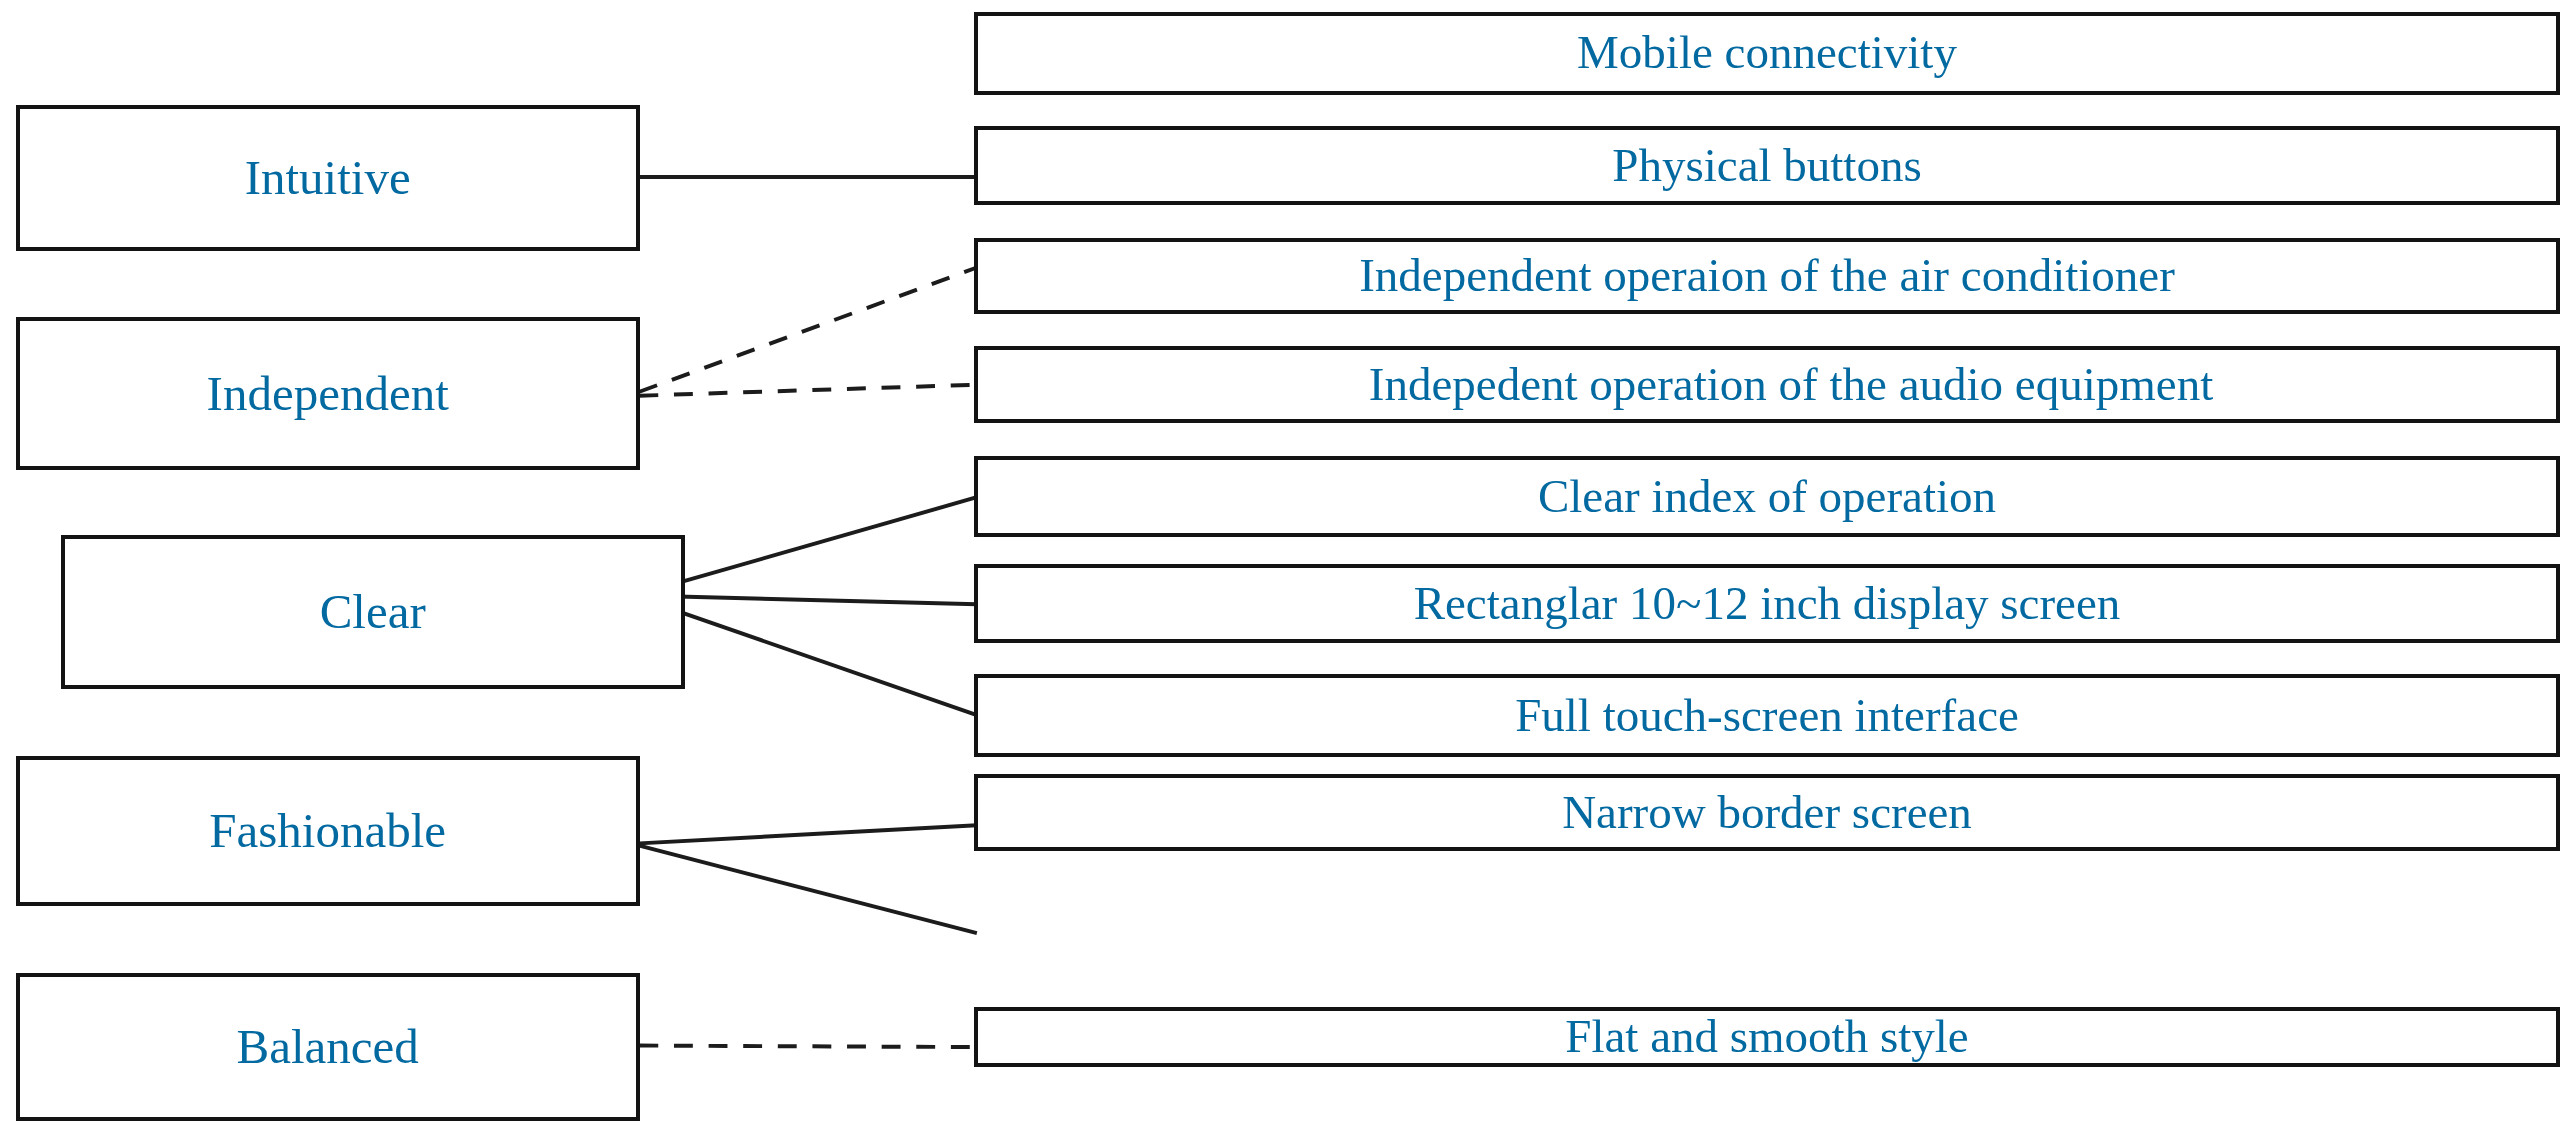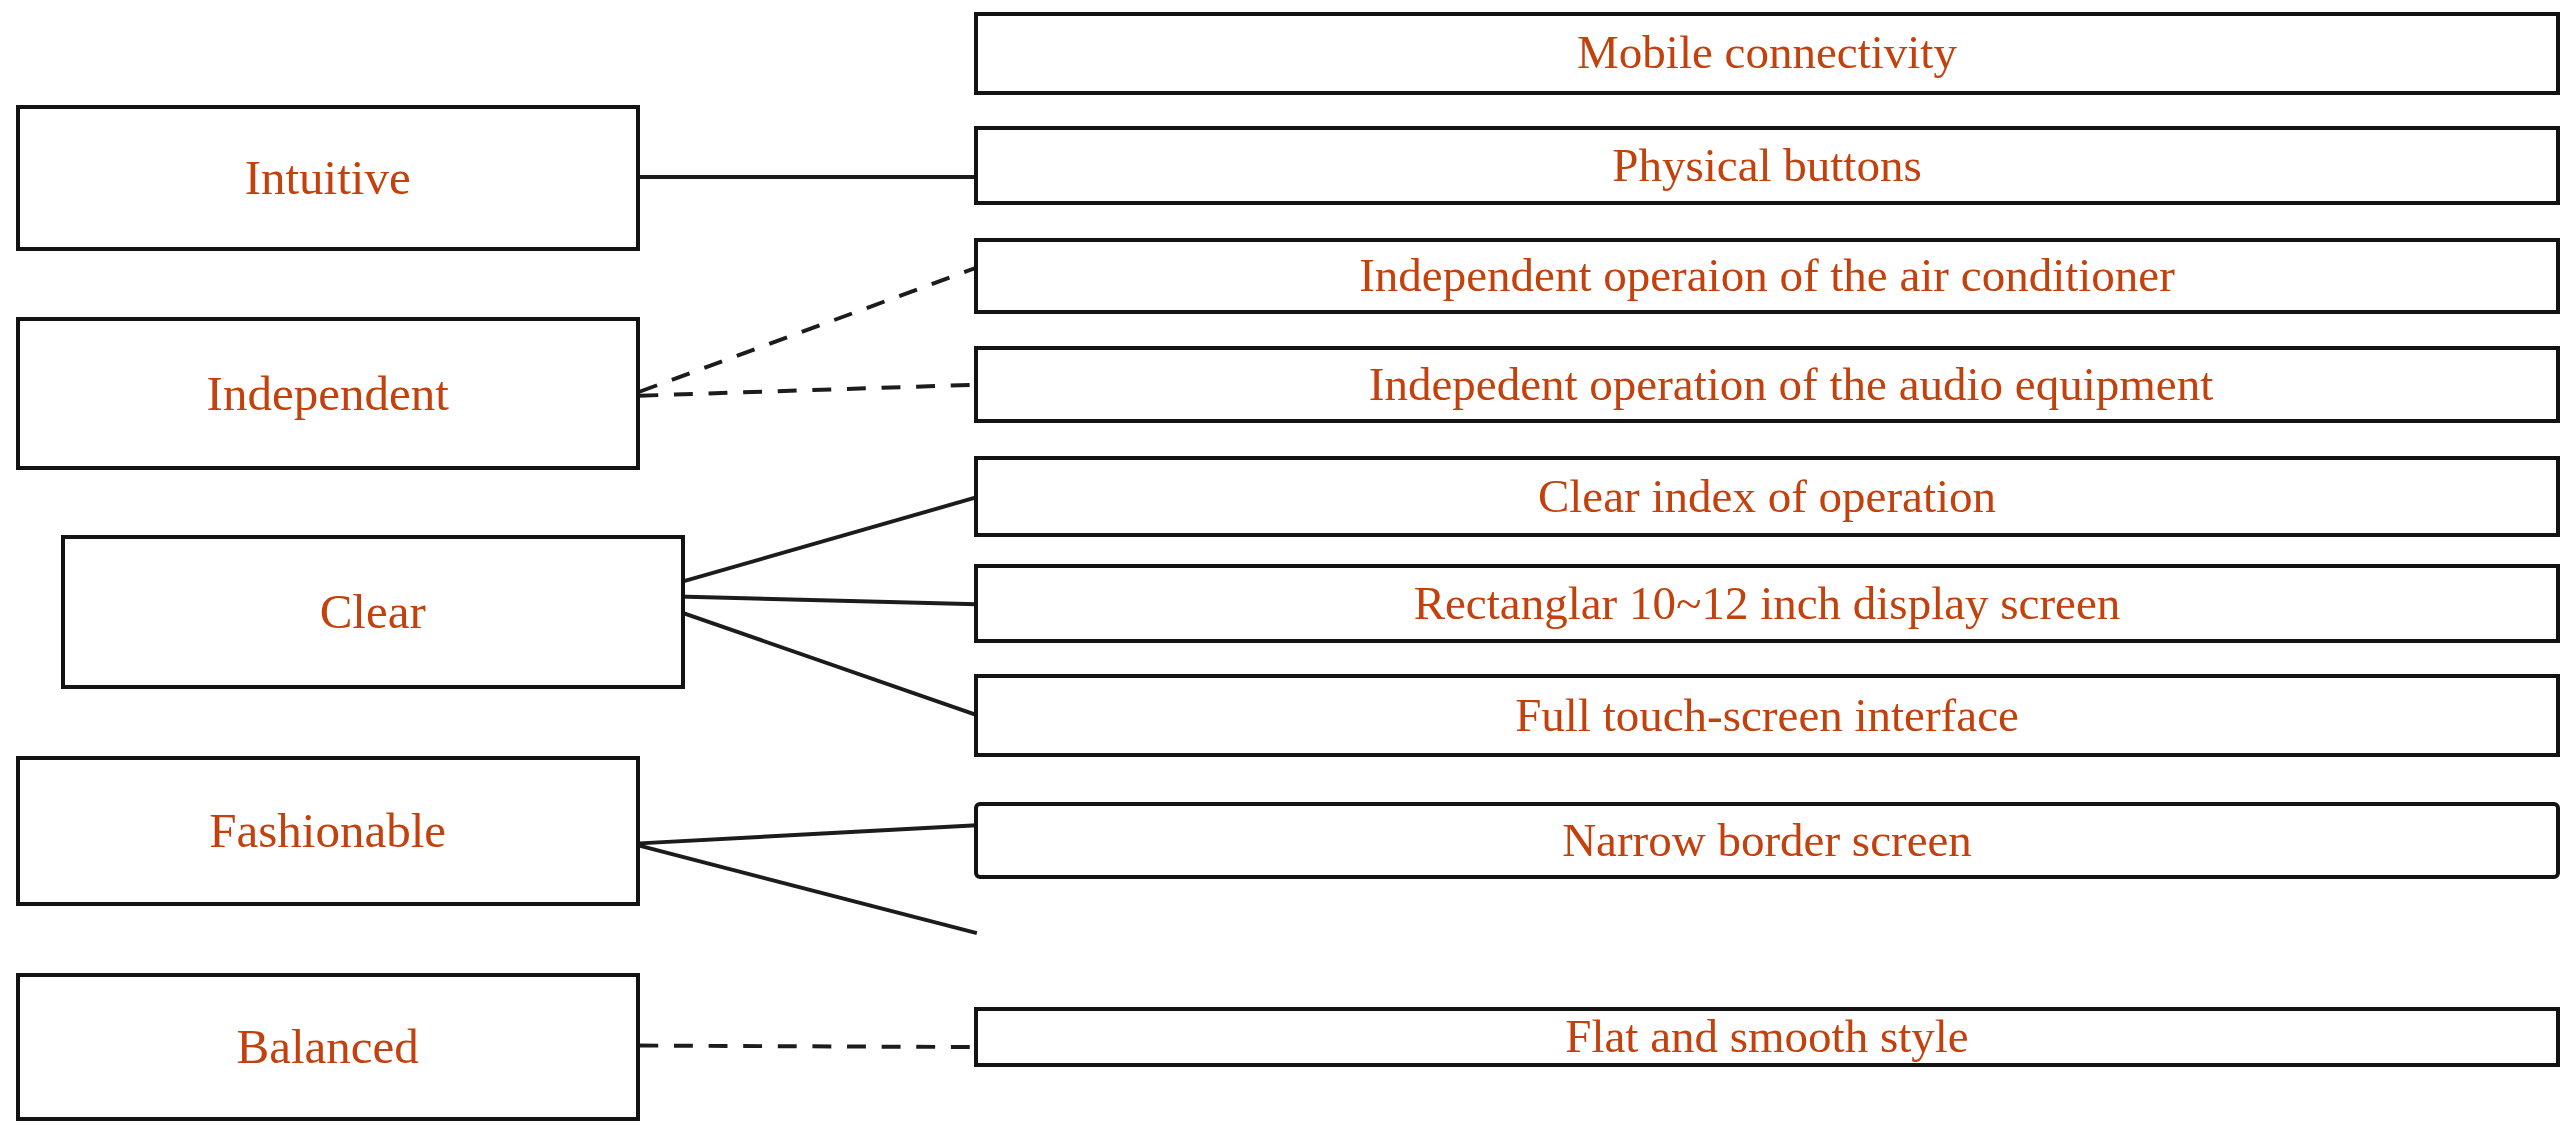--- a/index.html
+++ b/index.html
@@ -20,21 +20,21 @@
   }
   .connector { stroke: #1c1c1c; stroke-width: 5; }
   .connector.dashed { stroke-dasharray: 24 20; }
   .node {
     position: absolute;
     box-sizing: border-box;
     border: 4.7px solid #131313;
     background: #ffffff;
     display: flex; align-items: center; justify-content: center;
     text-align: center;
-    color: #c2410c;
+    color: #0369a1;
     line-height: 1.1;
   }
   .node.left  { left: 15.7px;   width: 624px;  font-size: 49px; }
   .node.right { left: 974px; width: 1586px; font-size: 47px; }
   .node .label { display: block; padding: 0 15.7px; }
 </style>
 </head>
 <body>
 
 <div class="canvas">
@@ -81,21 +81,21 @@
   </div>
   <div class="node right" style="top:456px;height:81px;">
     <span class="label">Clear index of operation</span>
   </div>
   <div class="node right" style="top:564px;height:79px;">
     <span class="label">Rectanglar 10~12 inch display screen</span>
   </div>
   <div class="node right" style="top:674px;height:83px;">
     <span class="label">Full touch-screen interface</span>
   </div>
-  <div class="node right" style="top:802px;height:77px;border-radius:6px;">
+  <div class="node right" style="top:774px;height:77px;">
     <span class="label">Narrow border screen</span>
   </div>
   <div class="node right" style="top:1007px;height:60px;">
     <span class="label">Flat and smooth style</span>
   </div>
 
 </div>
 
 
 </body></html>

